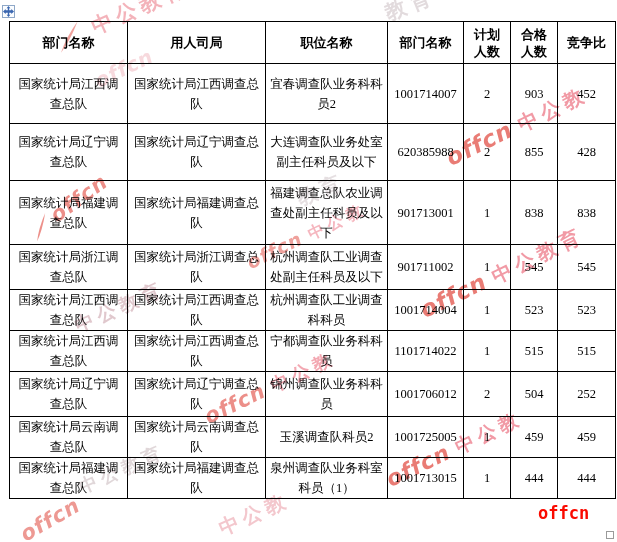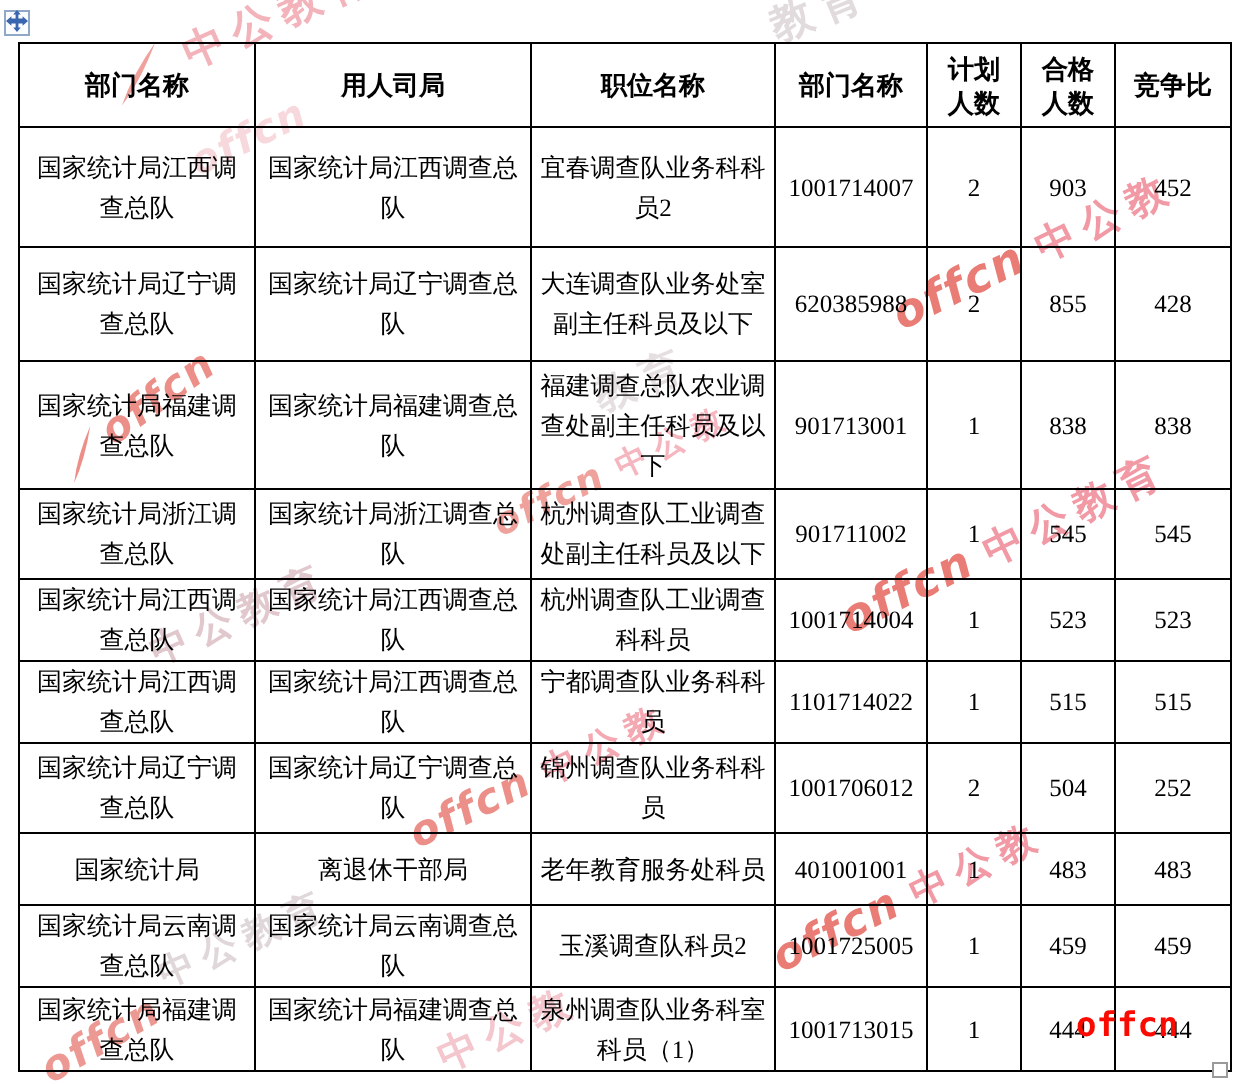--- a/index.html
+++ b/index.html
@@ -185,29 +185,20 @@
         <td>国家统计局辽宁调查总
 队</td>
         <td>锦州调查队业务科科
 员</td>
         <td>1001706012</td>
         <td>2</td>
         <td>504</td>
         <td>252</td>
       </tr>
       <tr>
-        <td>国家统计局</td>
-        <td>离退休干部局</td>
-        <td>老年教育服务处科员</td>
-        <td>401001001</td>
-        <td>1</td>
-        <td>483</td>
-        <td>483</td>
-      </tr>
-      <tr>
         <td>国家统计局云南调
 查总队</td>
         <td>国家统计局云南调查总
 队</td>
         <td>玉溪调查队科员2</td>
         <td>1001725005</td>
         <td>1</td>
         <td>459</td>
         <td>459</td>
       </tr>

